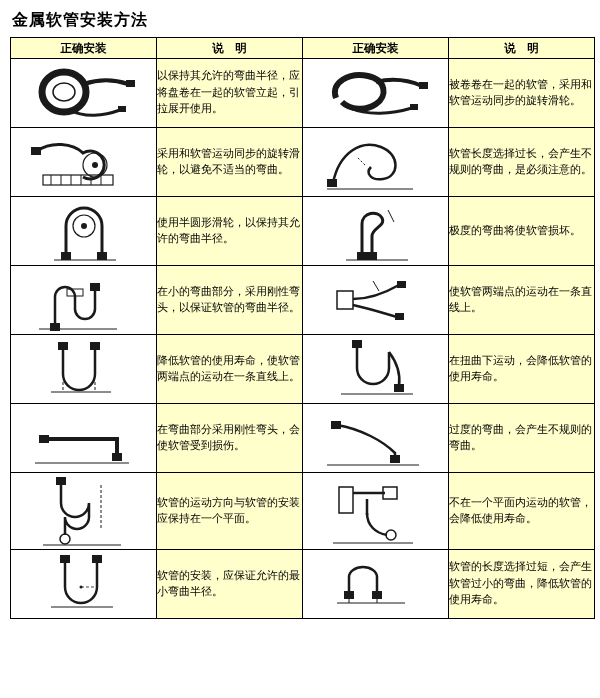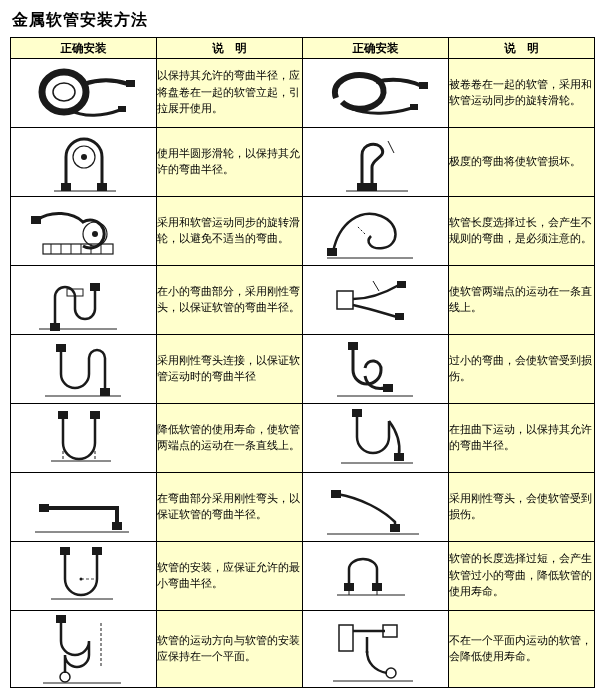--- a/index.html
+++ b/index.html
@@ -104,44 +104,20 @@
         <td class="imgcell">
           <svg class="sketch" width="120" height="62" viewBox="0 0 120 62">
             <path d="M20 36 C14 20, 34 10, 52 14 C70 18, 72 34, 60 42 C50 49, 34 48, 26 40" class="hose" stroke-width="6"></path>
             <path d="M60 20 C76 16, 92 18, 106 24" class="hose" stroke-width="4"></path>
             <rect x="103" y="20" width="9" height="7" fill="#1a1a1a"></rect>
             <path d="M34 46 C52 54, 76 52, 96 46" class="hose" stroke-width="3"></path>
             <rect x="94" y="42" width="8" height="6" fill="#1a1a1a"></rect>
           </svg>
         </td>
         <td class="txtcell">被卷卷在一起的软管，采用和软管运动同步的旋转滑轮。</td>
-      </tr>
-
-      <tr>
-        <td class="imgcell">
-          <svg class="sketch" width="120" height="62" viewBox="0 0 120 62">
-            <path d="M42 56 L42 26 A18 18 0 0 1 78 26 L78 56" class="hose" stroke-width="3"></path>
-            <circle cx="60" cy="26" r="11" fill="none" stroke="#1a1a1a" stroke-width="1.2"></circle>
-            <circle cx="60" cy="26" r="3" fill="#1a1a1a"></circle>
-            <rect x="37" y="52" width="10" height="8" fill="#1a1a1a"></rect>
-            <rect x="73" y="52" width="10" height="8" fill="#1a1a1a"></rect>
-            <line x1="30" y1="60" x2="92" y2="60" stroke="#1a1a1a" stroke-width="1"></line>
-          </svg>
-        </td>
-        <td class="txtcell">使用半圆形滑轮，以保持其允许的弯曲半径。</td>
-        <td class="imgcell">
-          <svg class="sketch" width="120" height="62" viewBox="0 0 120 62">
-            <path d="M46 56 L46 24 C46 12, 62 10, 66 18 C70 26, 56 28, 56 36 L56 56" class="hose" stroke-width="3"></path>
-            <line x1="72" y1="10" x2="78" y2="22" stroke="#1a1a1a" stroke-width="1"></line>
-            <rect x="41" y="52" width="10" height="8" fill="#1a1a1a"></rect>
-            <rect x="51" y="52" width="10" height="8" fill="#1a1a1a"></rect>
-            <line x1="30" y1="60" x2="92" y2="60" stroke="#1a1a1a" stroke-width="1"></line>
-          </svg>
-        </td>
-        <td class="txtcell">极度的弯曲将使软管损坏。</td>
       </tr>
 
       <tr>
         <td class="imgcell">
           <svg class="sketch" width="126" height="62" viewBox="0 0 126 62">
             <path d="M16 20 C30 10, 52 12, 62 22 A14 14 0 1 1 62 46" class="hose" stroke-width="3"></path>
             <circle cx="74" cy="34" r="12" fill="none" stroke="#1a1a1a" stroke-width="1.2"></circle>
             <circle cx="74" cy="34" r="3" fill="#1a1a1a"></circle>
             <rect x="10" y="16" width="10" height="8" fill="#1a1a1a"></rect>
             <rect x="22" y="44" width="70" height="10" fill="none" stroke="#1a1a1a" stroke-width="1.2"></rect>
@@ -160,20 +136,44 @@
             <rect x="14" y="48" width="10" height="8" fill="#1a1a1a"></rect>
             <line x1="14" y1="58" x2="100" y2="58" stroke="#1a1a1a" stroke-width="1"></line>
             <line x1="52" y1="34" x2="44" y2="26" stroke="#1a1a1a" stroke-width="1" stroke-dasharray="2,2"></line>
           </svg>
         </td>
         <td class="txtcell">软管长度选择过长，会产生不规则的弯曲，是必须注意的。</td>
       </tr>
 
       <tr>
         <td class="imgcell">
+          <svg class="sketch" width="120" height="62" viewBox="0 0 120 62">
+            <path d="M42 56 L42 26 A18 18 0 0 1 78 26 L78 56" class="hose" stroke-width="3"></path>
+            <circle cx="60" cy="26" r="11" fill="none" stroke="#1a1a1a" stroke-width="1.2"></circle>
+            <circle cx="60" cy="26" r="3" fill="#1a1a1a"></circle>
+            <rect x="37" y="52" width="10" height="8" fill="#1a1a1a"></rect>
+            <rect x="73" y="52" width="10" height="8" fill="#1a1a1a"></rect>
+            <line x1="30" y1="60" x2="92" y2="60" stroke="#1a1a1a" stroke-width="1"></line>
+          </svg>
+        </td>
+        <td class="txtcell">使用半圆形滑轮，以保持其允许的弯曲半径。</td>
+        <td class="imgcell">
+          <svg class="sketch" width="120" height="62" viewBox="0 0 120 62">
+            <path d="M46 56 L46 24 C46 12, 62 10, 66 18 C70 26, 56 28, 56 36 L56 56" class="hose" stroke-width="3"></path>
+            <line x1="72" y1="10" x2="78" y2="22" stroke="#1a1a1a" stroke-width="1"></line>
+            <rect x="41" y="52" width="10" height="8" fill="#1a1a1a"></rect>
+            <rect x="51" y="52" width="10" height="8" fill="#1a1a1a"></rect>
+            <line x1="30" y1="60" x2="92" y2="60" stroke="#1a1a1a" stroke-width="1"></line>
+          </svg>
+        </td>
+        <td class="txtcell">极度的弯曲将使软管损坏。</td>
+      </tr>
+
+      <tr>
+        <td class="imgcell">
           <svg class="sketch" width="126" height="62" viewBox="0 0 126 62">
             <path d="M34 58 L34 28 A10 10 0 0 1 54 28 L54 40 A10 10 0 0 0 74 40 L74 20" class="hose" stroke-width="2.5"></path>
             <rect x="29" y="54" width="10" height="8" fill="#1a1a1a"></rect>
             <rect x="69" y="14" width="10" height="8" fill="#1a1a1a"></rect>
             <line x1="18" y1="60" x2="96" y2="60" stroke="#1a1a1a" stroke-width="1"></line>
             <rect x="46" y="20" width="16" height="7" fill="none" stroke="#1a1a1a" stroke-width="1"></rect>
           </svg>
         </td>
         <td class="txtcell">在小的弯曲部分，采用刚性弯头，以保证软管的弯曲半径。</td>
         <td class="imgcell">
@@ -182,41 +182,20 @@
             <path d="M40 30 C58 30, 72 24, 86 16" class="hose" stroke-width="2.5"></path>
             <path d="M40 36 C58 40, 70 44, 84 48" class="hose" stroke-width="2.5"></path>
             <rect x="84" y="12" width="9" height="7" fill="#1a1a1a"></rect>
             <rect x="82" y="44" width="9" height="7" fill="#1a1a1a"></rect>
             <line x1="60" y1="12" x2="66" y2="22" stroke="#1a1a1a" stroke-width="1"></line>
           </svg>
         </td>
         <td class="txtcell">使软管两端点的运动在一条直线上。</td>
       </tr>
 
-      <tr>
-        <td class="imgcell">
-          <svg class="sketch" width="126" height="62" viewBox="0 0 126 62">
-            <path d="M40 12 L40 36 A14 14 0 0 0 68 36 L68 20 A8 8 0 0 1 84 20 L84 52" class="hose" stroke-width="2.5"></path>
-            <rect x="35" y="6" width="10" height="8" fill="#1a1a1a"></rect>
-            <rect x="79" y="50" width="10" height="8" fill="#1a1a1a"></rect>
-            <line x1="24" y1="58" x2="100" y2="58" stroke="#1a1a1a" stroke-width="1"></line>
-          </svg>
-        </td>
-        <td class="txtcell">采用刚性弯头连接，以保证软管运动时的弯曲半径</td>
-        <td class="imgcell">
-          <svg class="sketch" width="126" height="62" viewBox="0 0 126 62">
-            <path d="M40 10 L40 32 A14 14 0 0 0 68 32 A8 8 0 0 0 52 30" class="hose" stroke-width="3"></path>
-            <path d="M52 38 C54 48, 62 52, 72 50" class="hose" stroke-width="3"></path>
-            <rect x="35" y="4" width="10" height="8" fill="#1a1a1a"></rect>
-            <rect x="70" y="46" width="10" height="8" fill="#1a1a1a"></rect>
-            <line x1="24" y1="58" x2="100" y2="58" stroke="#1a1a1a" stroke-width="1"></line>
-          </svg>
-        </td>
-        <td class="txtcell">过小的弯曲，会使软管受到损伤。</td>
-      </tr>
 
       <tr>
         <td class="imgcell">
           <svg class="sketch" width="126" height="62" viewBox="0 0 126 62">
             <path d="M42 8 L42 36 A16 16 0 0 0 74 36 L74 8" class="hose" stroke-width="2.5"></path>
             <rect x="37" y="4" width="10" height="8" fill="#1a1a1a"></rect>
             <rect x="69" y="4" width="10" height="8" fill="#1a1a1a"></rect>
             <line x1="30" y1="54" x2="90" y2="54" stroke="#1a1a1a" stroke-width="1"></line>
             <line x1="42" y1="44" x2="42" y2="54" stroke="#1a1a1a" stroke-width="1" stroke-dasharray="3,2"></line>
             <line x1="74" y1="44" x2="74" y2="54" stroke="#1a1a1a" stroke-width="1" stroke-dasharray="3,2"></line>
@@ -225,68 +204,43 @@
         <td class="txtcell">降低软管的使用寿命，使软管两端点的运动在一条直线上。</td>
         <td class="imgcell">
           <svg class="sketch" width="126" height="62" viewBox="0 0 126 62">
             <path d="M44 6 L44 30 A16 16 0 0 0 76 30 L76 14" class="hose" stroke-width="2.5"></path>
             <path d="M76 14 C82 22, 88 34, 86 48" class="hose" stroke-width="2.5"></path>
             <rect x="39" y="2" width="10" height="8" fill="#1a1a1a"></rect>
             <rect x="81" y="46" width="10" height="8" fill="#1a1a1a"></rect>
             <line x1="28" y1="56" x2="100" y2="56" stroke="#1a1a1a" stroke-width="1"></line>
           </svg>
         </td>
-        <td class="txtcell">在扭曲下运动，以保持其允许的弯曲半径。</td>
+        <td class="txtcell">在扭曲下运动，会降低软管的使用寿命。</td>
       </tr>
 
       <tr>
         <td class="imgcell">
           <svg class="sketch" width="126" height="62" viewBox="0 0 126 62">
             <line x1="24" y1="32" x2="86" y2="32" class="hose" stroke-width="4"></line>
             <rect x="18" y="28" width="10" height="8" fill="#1a1a1a"></rect>
             <path d="M86 32 L96 32 L96 48" class="hose" stroke-width="4"></path>
             <rect x="91" y="46" width="10" height="8" fill="#1a1a1a"></rect>
             <line x1="14" y1="56" x2="108" y2="56" stroke="#1a1a1a" stroke-width="1"></line>
           </svg>
         </td>
-        <td class="txtcell">在弯曲部分采用刚性弯头，以保证软管的弯曲半径。</td>
+        <td class="txtcell">在弯曲部分采用刚性弯头，会使软管受到损伤。</td>
         <td class="imgcell">
           <svg class="sketch" width="126" height="62" viewBox="0 0 126 62">
             <path d="M24 18 C48 22, 70 34, 82 46 L82 52" class="hose" stroke-width="2.5"></path>
             <rect x="18" y="14" width="10" height="8" fill="#1a1a1a"></rect>
             <rect x="77" y="48" width="10" height="8" fill="#1a1a1a"></rect>
             <line x1="14" y1="58" x2="106" y2="58" stroke="#1a1a1a" stroke-width="1"></line>
           </svg>
         </td>
-        <td class="txtcell">采用刚性弯头，会使软管受到损伤。</td>
-      </tr>
-
-      <tr>
-        <td class="imgcell">
-          <svg class="sketch" width="126" height="62" viewBox="0 0 126 62">
-            <path d="M44 6 L44 34 A16 16 0 0 0 76 34 L76 6" class="hose" stroke-width="2.5"></path>
-            <rect x="39" y="2" width="10" height="8" fill="#1a1a1a"></rect>
-            <rect x="71" y="2" width="10" height="8" fill="#1a1a1a"></rect>
-            <line x1="60" y1="34" x2="76" y2="34" stroke="#1a1a1a" stroke-width="0.8" stroke-dasharray="3,2"></line>
-            <circle cx="60" cy="34" r="1.5" fill="#1a1a1a"></circle>
-            <line x1="30" y1="54" x2="92" y2="54" stroke="#1a1a1a" stroke-width="1"></line>
-          </svg>
-        </td>
-        <td class="txtcell">软管的安装，应保证允许的最小弯曲半径。</td>
-        <td class="imgcell">
-          <svg class="sketch" width="126" height="62" viewBox="0 0 126 62">
-            <path d="M36 40 L36 24 A14 10 0 0 1 64 24 L64 40" class="hose" stroke-width="2.5"></path>
-            <rect x="31" y="38" width="10" height="8" fill="#1a1a1a"></rect>
-            <rect x="59" y="38" width="10" height="8" fill="#1a1a1a"></rect>
-            <line x1="24" y1="50" x2="92" y2="50" stroke="#1a1a1a" stroke-width="1"></line>
-            <line x1="36" y1="46" x2="36" y2="50" stroke="#1a1a1a" stroke-width="1"></line>
-            <line x1="64" y1="46" x2="64" y2="50" stroke="#1a1a1a" stroke-width="1"></line>
-          </svg>
-        </td>
-        <td class="txtcell">软管的长度选择过短，会产生软管过小的弯曲，降低软管的使用寿命。</td>
+        <td class="txtcell">过度的弯曲，会产生不规则的弯曲。</td>
       </tr>
 
       <tr>
         <td class="imgcell">
           <svg class="sketch" width="126" height="76" viewBox="0 0 126 76">
             <path d="M40 8 L40 30 A14 14 0 0 0 68 30 L68 44 A12 12 0 0 1 44 44 L44 62" class="hose" stroke-width="2.5"></path>
             <rect x="35" y="4" width="10" height="8" fill="#1a1a1a"></rect>
             <circle cx="44" cy="66" r="5" fill="none" stroke="#1a1a1a" stroke-width="1.5"></circle>
             <line x1="22" y1="72" x2="100" y2="72" stroke="#1a1a1a" stroke-width="1"></line>
             <line x1="80" y1="12" x2="80" y2="56" stroke="#1a1a1a" stroke-width="1" stroke-dasharray="3,2"></line>
@@ -300,15 +254,40 @@
             <rect x="70" y="14" width="14" height="12" fill="none" stroke="#1a1a1a" stroke-width="1.5"></rect>
             <path d="M54 40 C54 52, 62 60, 74 62" class="hose" stroke-width="2.5"></path>
             <circle cx="78" cy="62" r="5" fill="none" stroke="#1a1a1a" stroke-width="1.5"></circle>
             <line x1="54" y1="26" x2="54" y2="42" class="hose" stroke-width="2.5"></line>
             <line x1="20" y1="70" x2="100" y2="70" stroke="#1a1a1a" stroke-width="1"></line>
           </svg>
         </td>
         <td class="txtcell">不在一个平面内运动的软管，会降低使用寿命。</td>
       </tr>
 
+      <tr>
+        <td class="imgcell">
+          <svg class="sketch" width="126" height="62" viewBox="0 0 126 62">
+            <path d="M44 6 L44 34 A16 16 0 0 0 76 34 L76 6" class="hose" stroke-width="2.5"></path>
+            <rect x="39" y="2" width="10" height="8" fill="#1a1a1a"></rect>
+            <rect x="71" y="2" width="10" height="8" fill="#1a1a1a"></rect>
+            <line x1="60" y1="34" x2="76" y2="34" stroke="#1a1a1a" stroke-width="0.8" stroke-dasharray="3,2"></line>
+            <circle cx="60" cy="34" r="1.5" fill="#1a1a1a"></circle>
+            <line x1="30" y1="54" x2="92" y2="54" stroke="#1a1a1a" stroke-width="1"></line>
+          </svg>
+        </td>
+        <td class="txtcell">软管的安装，应保证允许的最小弯曲半径。</td>
+        <td class="imgcell">
+          <svg class="sketch" width="126" height="62" viewBox="0 0 126 62">
+            <path d="M36 40 L36 24 A14 10 0 0 1 64 24 L64 40" class="hose" stroke-width="2.5"></path>
+            <rect x="31" y="38" width="10" height="8" fill="#1a1a1a"></rect>
+            <rect x="59" y="38" width="10" height="8" fill="#1a1a1a"></rect>
+            <line x1="24" y1="50" x2="92" y2="50" stroke="#1a1a1a" stroke-width="1"></line>
+            <line x1="36" y1="46" x2="36" y2="50" stroke="#1a1a1a" stroke-width="1"></line>
+            <line x1="64" y1="46" x2="64" y2="50" stroke="#1a1a1a" stroke-width="1"></line>
+          </svg>
+        </td>
+        <td class="txtcell">软管的长度选择过短，会产生软管过小的弯曲，降低软管的使用寿命。</td>
+      </tr>
+
     </tbody>
   </table>
 </div>
 
 </body></html>

